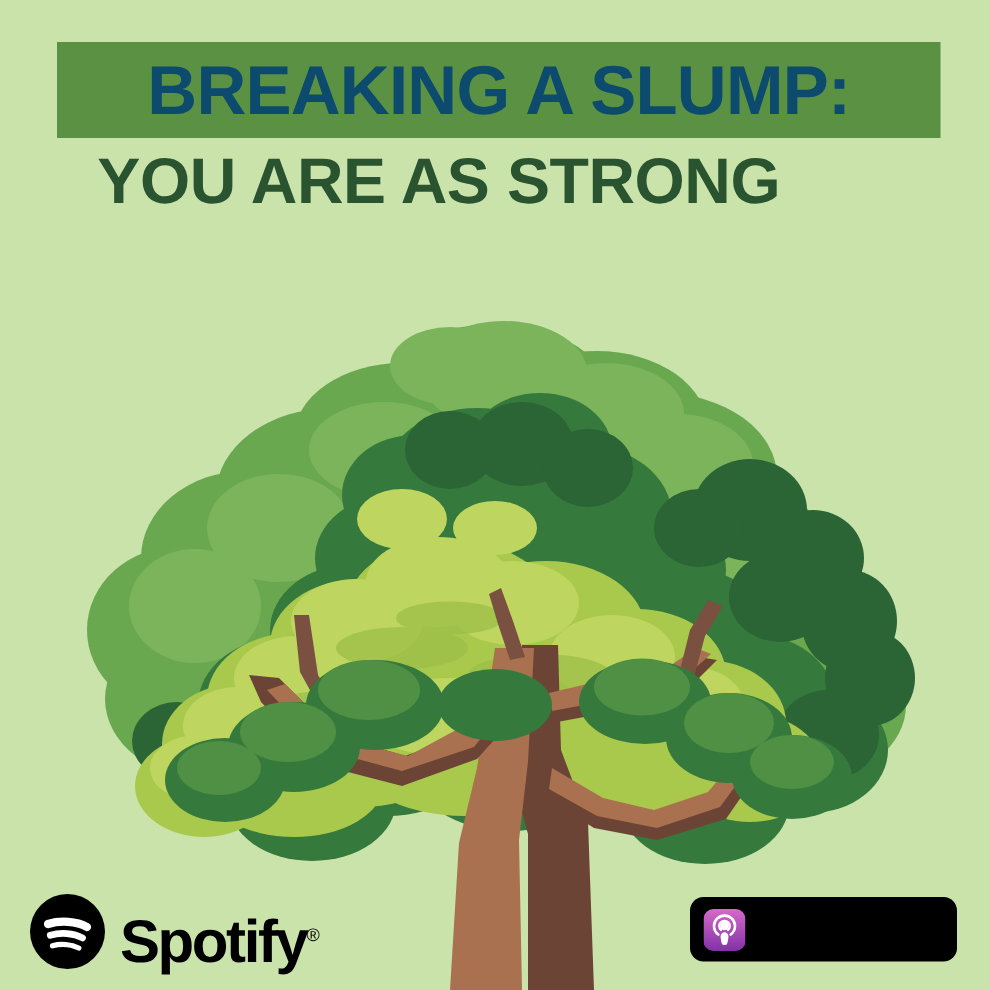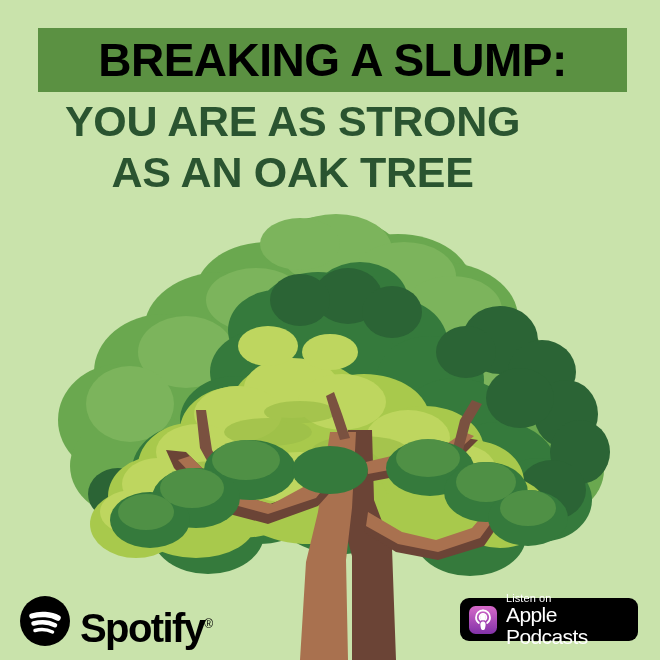--- a/index.html
+++ b/index.html
@@ -33,21 +33,21 @@
     background: #5b9142;
   }
   #headline-text {
     position: absolute;
     left: 38px;
     top: 28px;
     width: 589px;
     height: 64px;
     line-height: 64px;
     text-align: center;
-    color: #000000;
+    color: #0c4a6e;
     font-size: 46px;
     font-weight: bold;
     letter-spacing: -0.5px;
     white-space: nowrap;
   }
   #subhead {
     position: absolute;
     left: 0;
     top: 96px;
     width: 585px;
@@ -289,21 +289,20 @@
       <ellipse cx="146" cy="512" rx="28" ry="18"></ellipse>
       <ellipse cx="528" cy="508" rx="28" ry="18"></ellipse>
     </g>
   </svg>
 
   <div id="title-block">
     <div id="headline-bar"></div>
     <div id="headline-text">BREAKING A SLUMP:</div>
     <div id="subhead">
       <span class="line">YOU ARE AS STRONG</span>
-      <span class="line">AS AN OAK TREE</span>
     </div>
   </div>
 
   <div id="spotify-badge">
     <svg id="spotify-mark" viewBox="0 0 100 100" xmlns="http://www.w3.org/2000/svg">
       <circle cx="50" cy="50" r="50" fill="#000000"></circle>
       <path d="M24 40c16-5 38-4 52 4" stroke="#ffffff" stroke-width="11" stroke-linecap="round" fill="none"></path>
       <path d="M27 55c14-4 31-3 43 3.5" stroke="#ffffff" stroke-width="9" stroke-linecap="round" fill="none"></path>
       <path d="M30 69c11-3 25-2 35 3" stroke="#ffffff" stroke-width="7" stroke-linecap="round" fill="none"></path>
     </svg>
@@ -319,19 +318,15 @@
         </linearGradient>
       </defs>
       <rect x="0" y="0" width="64" height="64" rx="15" fill="url(#apgrad)"></rect>
       <circle cx="32" cy="26" r="6.5" fill="#ffffff"></circle>
       <path d="M26 42c0-3.6 2.7-6.4 6-6.4s6 2.8 6 6.4c0 2.6-1 8.2-1.9 10.6-.6 1.6-2.2 2.4-4.1 2.4s-3.5-.8-4.1-2.4C27 50.2 26 44.6 26 42z" fill="#ffffff"></path>
       <path d="M32 10c-8.8 0-16 7.2-16 16 0 5.3 2.6 10 6.6 12.9" stroke="#ffffff" stroke-width="4" fill="none" stroke-linecap="round"></path>
       <path d="M32 10c8.8 0 16 7.2 16 16 0 5.3-2.6 10-6.6 12.9" stroke="#ffffff" stroke-width="4" fill="none" stroke-linecap="round"></path>
       <path d="M32 18c-4.4 0-8 3.6-8 8 0 2.3 1 4.4 2.6 5.9" stroke="#ffffff" stroke-width="3.6" fill="none" stroke-linecap="round"></path>
       <path d="M32 18c4.4 0 8 3.6 8 8 0 2.3-1 4.4-2.6 5.9" stroke="#ffffff" stroke-width="3.6" fill="none" stroke-linecap="round"></path>
     </svg>
-    <div id="apple-text">
-      <span id="apple-listen">Listen on</span>
-      <span id="apple-name">Apple Podcasts</span>
-    </div>
   </div>
 
 </div>
 
 </body></html>

